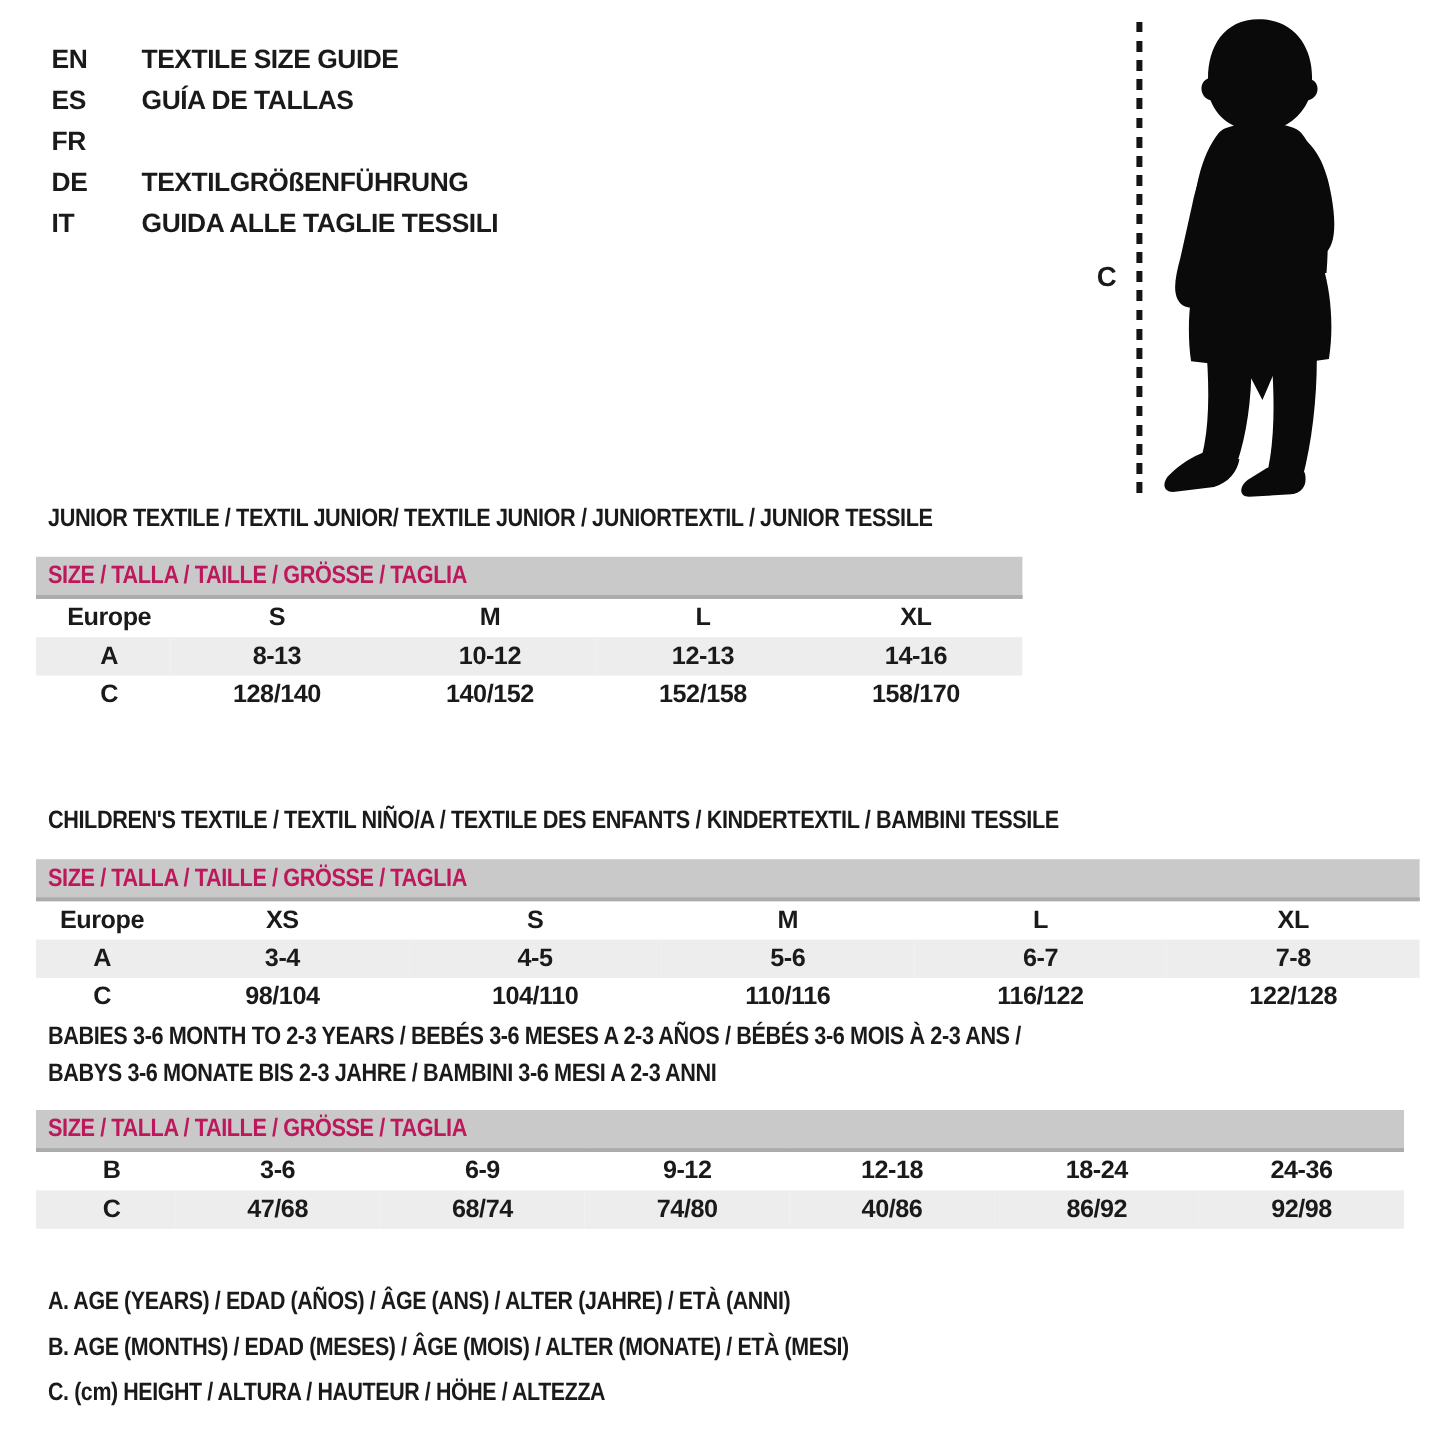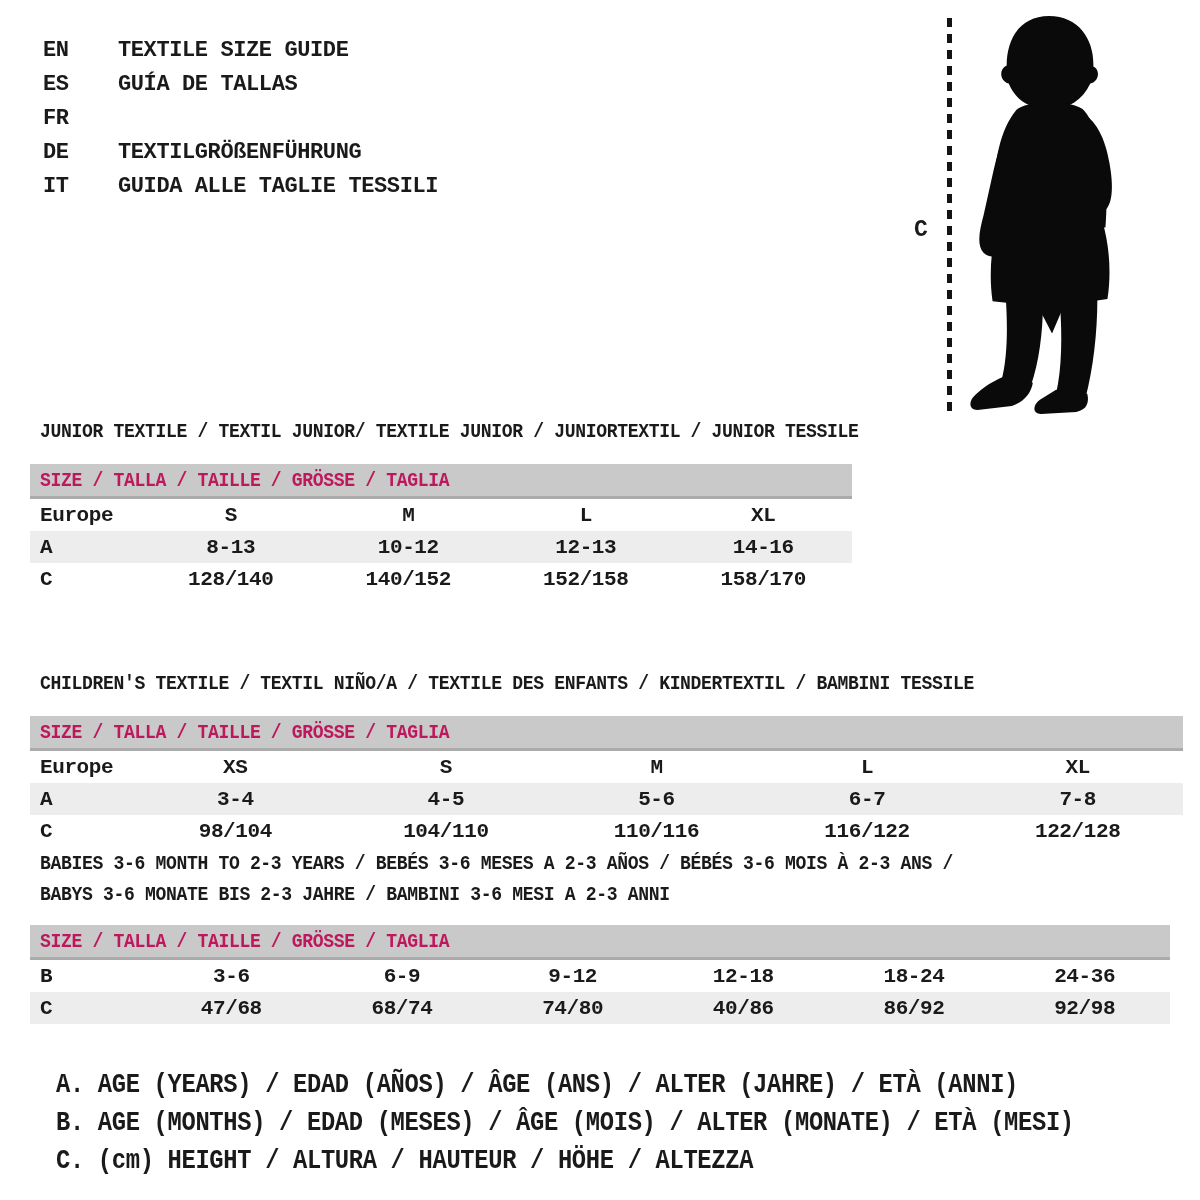--- a/index.html
+++ b/index.html
@@ -7,21 +7,21 @@
     --background:#ffffff;
     --table-header-bg:#c9c9c9;
     --table-header-border:#ababab;
     --shaded-row-bg:#ededed;
     --silhouette:#0a0a0a;
   }
   html,body{margin:0;padding:0;background:#fff;}
   .page{
     position:relative;width:1200px;height:1200px;overflow:hidden;
     background:var(--background);color:var(--text);
-    font-family:Liberation Mono, monospace;font-weight:700;
+    font-family:Liberation Sans, sans-serif;font-weight:700;
   }
   .squeeze{display:inline-block;transform:scaleX(0.86);transform-origin:0 50%;white-space:nowrap;}
 
   
   .lang-block{position:absolute;left:43px;top:33px;}
   .lang-row{display:flex;align-items:center;height:34px;font-size:22px;letter-spacing:-0.4px;}
   .lang-code{width:75px;flex:none;}
   .lang-title{white-space:nowrap;}
 
   
@@ -46,26 +46,26 @@
   .section-babies  .size-table{width:1140px;}
   col.label-col{width:112px;}
   .section-children col.label-col{width:100px;}
   .section-babies  col.label-col{width:116px;}
   th.table-header{
     background:var(--table-header-bg);text-align:left;font-size:21px;font-weight:700;
     height:32px;padding:0 0 0 10px;border-bottom:3px solid var(--table-header-border);
     color:#be185d;letter-spacing:-0.4px;
   }
   .size-table td{font-size:21px;font-weight:700;text-align:center;height:32px;padding:0;letter-spacing:-0.4px;}
-  td.row-label{text-align:left;padding-left:10px;}
+  td.row-label{text-align:center;padding-left:10px;}
   tr.shaded{background:var(--shaded-row-bg);}
 
   
   .legend{position:absolute;left:40px;top:1066px;}
-  .legend-line{font-size:28px;line-height:38px;letter-spacing:-0.4px;margin-left:16px;}
+  .legend-line{font-size:21px;line-height:38px;letter-spacing:-0.4px;}
   .legend-line .squeeze{transform:scaleX(0.85);}
 </style>
 </head>
 <body>
 
 <div class="page">
 
   <div class="lang-block">
       <div class="lang-row">
         <span class="lang-code">EN</span>

